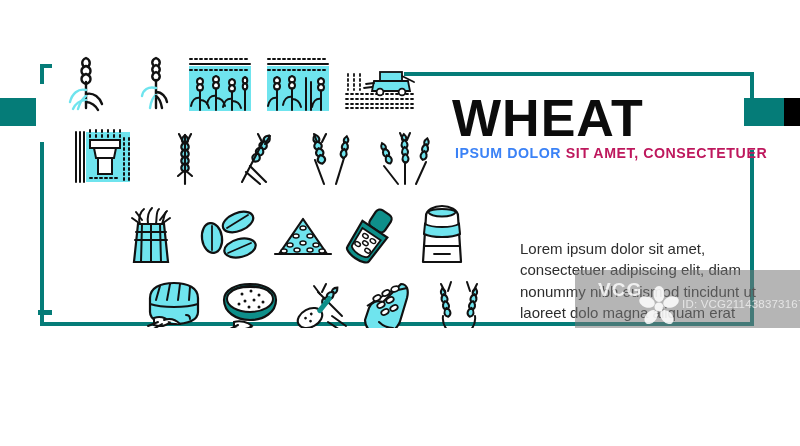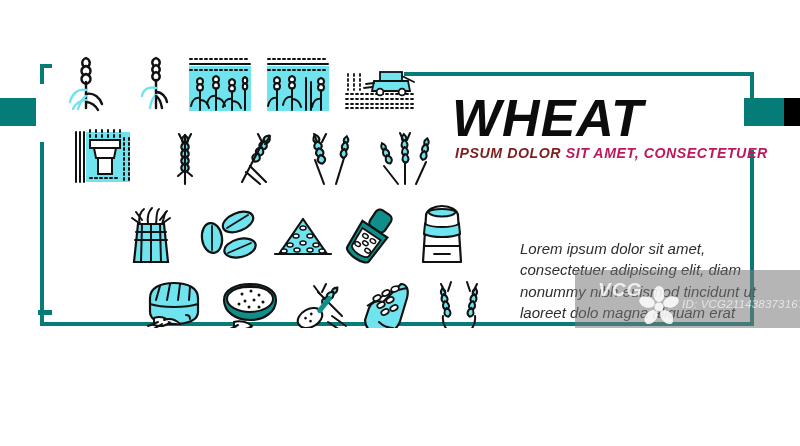--- a/index.html
+++ b/index.html
@@ -1,20 +1,20 @@
 <!DOCTYPE html>
 <html><head>
 <meta charset="utf-8">
 <style>
   html,body{margin:0;padding:0;background:#fff;}
   body{
     width:800px;height:446px;position:relative;overflow:hidden;
     font-family:"Liberation Sans", sans-serif;background:#ffffff;
   }
-  .stage{position:absolute;inset:0;width:800px;height:328px;background:#fff;overflow:hidden;font-style:italic;}
+  .stage{position:absolute;inset:0;width:800px;height:328px;background:#fff;overflow:hidden;}
 
   
   .frame-top{position:absolute;left:404px;top:72px;width:350px;height:4px;background:#057C78;}
   .frame-top-cap{position:absolute;left:750px;top:72px;width:4px;height:26px;background:#057C78;}
   .frame-right{position:absolute;left:750px;top:150px;width:4px;height:176px;background:#057C78;}
   .frame-bottom{position:absolute;left:40px;top:322px;width:714px;height:4px;background:#057C78;}
   .frame-left{position:absolute;left:40px;top:142px;width:4px;height:184px;background:#057C78;}
   .frame-notch{position:absolute;left:40px;top:64px;width:4px;height:20px;background:#057C78;}
   .frame-notch2{position:absolute;left:40px;top:64px;width:12px;height:4px;background:#057C78;}
 
@@ -26,21 +26,21 @@
   
   .bottom-bar{position:absolute;left:0;top:420px;width:800px;height:26px;background:#057C78;}
   .bottom-trapezoid{position:absolute;left:210px;top:378px;width:320px;height:44px;background:#057C78;
      clip-path:polygon(9% 0%, 91% 0%, 100% 100%, 0% 100%);}
 
   
   .headline{position:absolute;left:452px;top:92px;font-size:52px;font-weight:bold;color:#0c0c0c;
      letter-spacing:1px;line-height:1;white-space:nowrap;}
   .subline{position:absolute;left:455px;top:146px;font-size:14.2px;font-weight:bold;
      letter-spacing:.55px;white-space:nowrap;line-height:1;}
-  .subline .tealpart{color:#7f1d1d;}
+  .subline .tealpart{color:#3b82f6;}
   .subline .blackpart{color:#be185d;}
 
   .bodytext{position:absolute;left:520px;top:238px;width:236px;font-size:15px;line-height:1.42;
      color:#2d2d2d;}
 
   
   .wm-band{position:absolute;left:575px;top:270px;width:225px;height:66px;background:rgba(120,120,120,.55);}
   .wm-vcg{position:absolute;left:598px;top:280px;font-size:19px;font-weight:bold;color:rgba(255,255,255,.8);
      letter-spacing:1px;line-height:1;}
   .wm-flower{position:absolute;left:638px;top:286px;width:42px;height:42px;}

